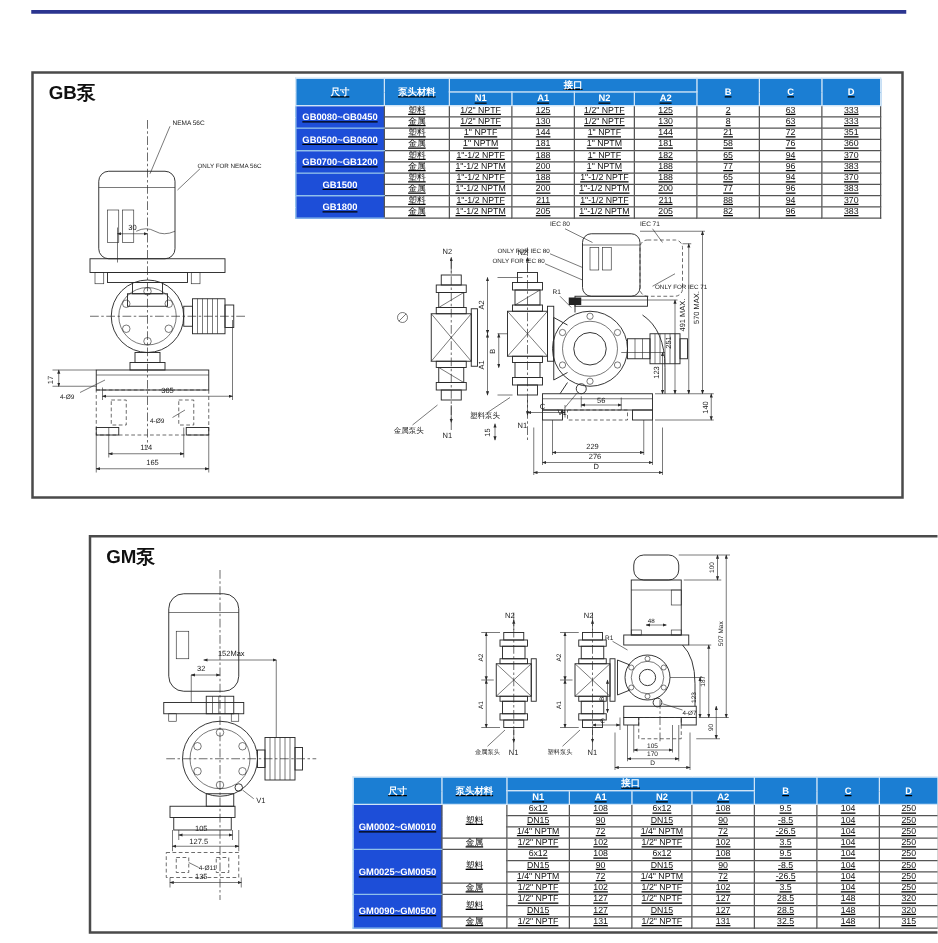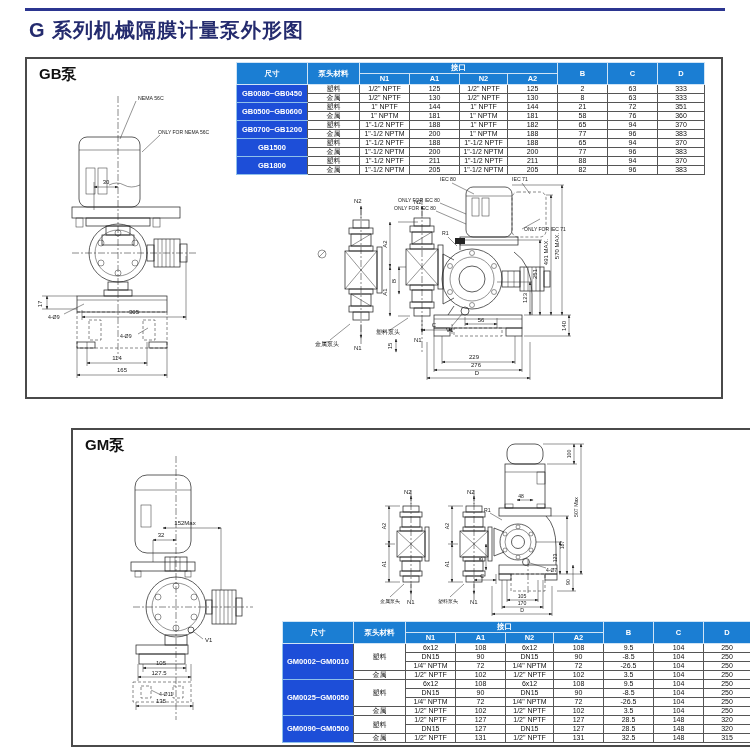--- a/index.html
+++ b/index.html
@@ -4,41 +4,40 @@
 <style>
   html,body{margin:0;padding:0;background:#fff;}
   body{width:750px;height:754px;position:relative;font-family:"Liberation Sans",sans-serif;}
   #page{position:absolute;inset:0;background:#fff;}
   .top-rule{position:absolute;left:25px;top:8px;width:700px;height:3px;background:#2b3590;}
   .title{position:absolute;left:29px;top:17px;margin:0;font-size:20px;font-weight:bold;color:#242b6e;letter-spacing:1px;}
   .panel{position:absolute;left:25px;width:698px;border:2px solid #4a4a4a;background:#fff;box-sizing:border-box;}
   #gb-panel{top:57px;height:342px;}
   #gm-panel{top:428px;height:319px;margin-left:46px;}
   .panel-label{position:absolute;left:12px;top:6px;font-size:15px;font-weight:bold;color:#101010;}
-  table.spec{position:absolute;border-collapse:collapse;table-layout:fixed;border:1px solid #333;background:#fff;}
+  table.spec{position:absolute;border-collapse:collapse;table-layout:fixed;border:1px solid #333;background:#fff;text-decoration:underline;}
   #gb-table{left:209px;top:3px;width:468px;}
   #gm-table{left:209px;top:191px;width:468px;}
   .spec th{background:#1b7ed3;color:#fff;font-weight:bold;font-size:7.5px;border:1px solid #cfe4f6;padding:0;height:10px;line-height:10px;text-align:center;}
   .spec td{font-size:7px;color:#111;border:1px solid #555;text-align:center;padding:0;height:8px;line-height:8px;background:#fff;white-space:nowrap;}
   .spec td.size{background:#1d4ed8;color:#fff;font-weight:bold;font-size:7.5px;border:1px solid #8fc0ea;border-right-color:#555;}
   svg.draw{position:absolute;overflow:visible;}
   svg.draw text{font-family:"Liberation Sans",sans-serif;fill:#1a1a1a;}
   .dim{font-size:6px;} .dim2{font-size:5.2px;} .dim3{font-size:5px;}
   .ln{stroke:#2a2a2a;stroke-width:.75;fill:none;}
   .lt{stroke:#2a2a2a;stroke-width:.5;fill:none;}
   .cl{stroke:#2a2a2a;stroke-width:.55;stroke-dasharray:7 2 2 2;fill:none;}
   .dsh{stroke:#2a2a2a;stroke-width:.55;stroke-dasharray:3 2;fill:none;}
   .dm{stroke:#2a2a2a;stroke-width:.5;fill:none;}
 </style>
 </head>
 <body>
 
 <div id="page">
   <div class="top-rule"></div>
-  <h1 class="title">G 系列机械隔膜计量泵外形图</h1>
 
   <section class="panel" id="gb-panel">
     <div class="panel-label">GB泵</div>
 
     <table class="spec" id="gb-table">
       <colgroup>
           <col style="width:71px">
           <col style="width:52px">
           <col style="width:50px">
           <col style="width:50px">

